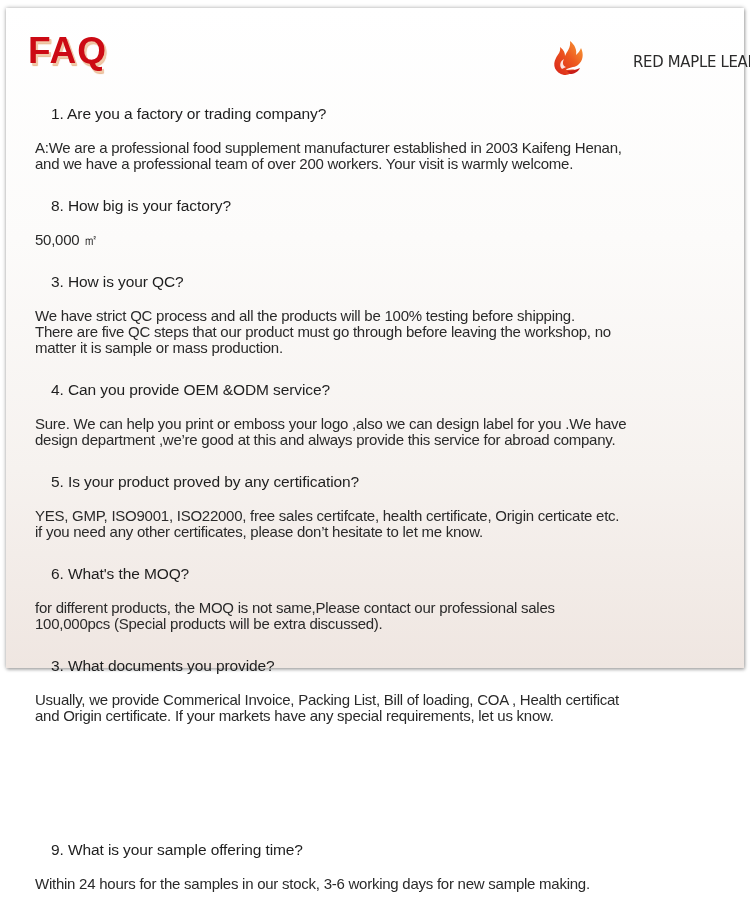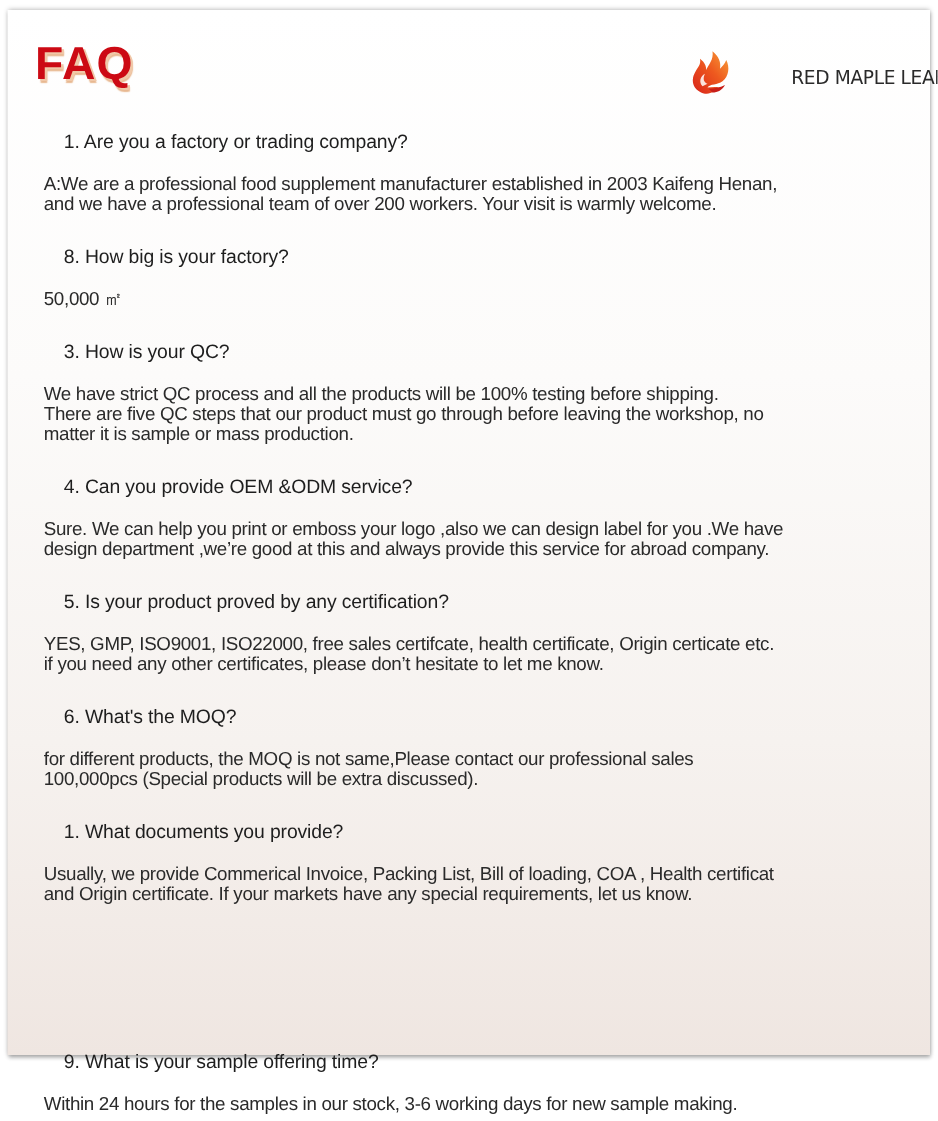--- a/index.html
+++ b/index.html
@@ -12,21 +12,21 @@
       height: 897px;
       position: relative;
       overflow: hidden;
       font-family: "Liberation Sans", sans-serif;
     }
     .card {
       position: absolute;
       left: 6px;
       top: 8px;
       width: 738px;
-      height: 836px;
+      height: 660px;
       background: linear-gradient(to bottom, #ffffff 0%, #fcfbfa 35%, #f6f2ef 70%, #efe6e1 100%);
       box-shadow: 0 0 4px rgba(0,0,0,0.35), 1px 2px 3px rgba(0,0,0,0.2);
     }
     .title {
       position: absolute;
       left: 22px;
       top: 23px;
       font-family: "Liberation Sans", sans-serif;
       font-weight: bold;
       font-size: 37px;
@@ -141,21 +141,21 @@
       <p class="question">5. Is your product proved by any certification?</p>
       <p class="answer">YES, GMP, ISO9001, ISO22000, free sales certifcate, health certificate, Origin certicate etc.
 if you need any other certificates, please don’t hesitate to let me know.</p>
     </div>
     <div class="faq-item" style="top:460px">
       <p class="question">6. What's the MOQ?</p>
       <p class="answer">for different products, the MOQ is not same,Please contact our professional sales
 100,000pcs (Special products will be extra discussed).</p>
     </div>
     <div class="faq-item" style="top:552px">
-      <p class="question">1. What documents you provide?</p>
+      <p class="question">3. What documents you provide?</p>
       <p class="answer">Usually, we provide Commerical Invoice, Packing List, Bill of loading, COA , Health certificat
 and Origin certificate. If your markets have any special requirements, let us know.</p>
     </div>
     <div class="faq-item" style="top:644px">
     </div>
     <div class="faq-item" style="top:736px">
       <p class="question">9. What is your sample offering time?</p>
       <p class="answer">Within 24 hours for the samples in our stock, 3-6 working days for new sample making.</p>
     </div>
   </div>

